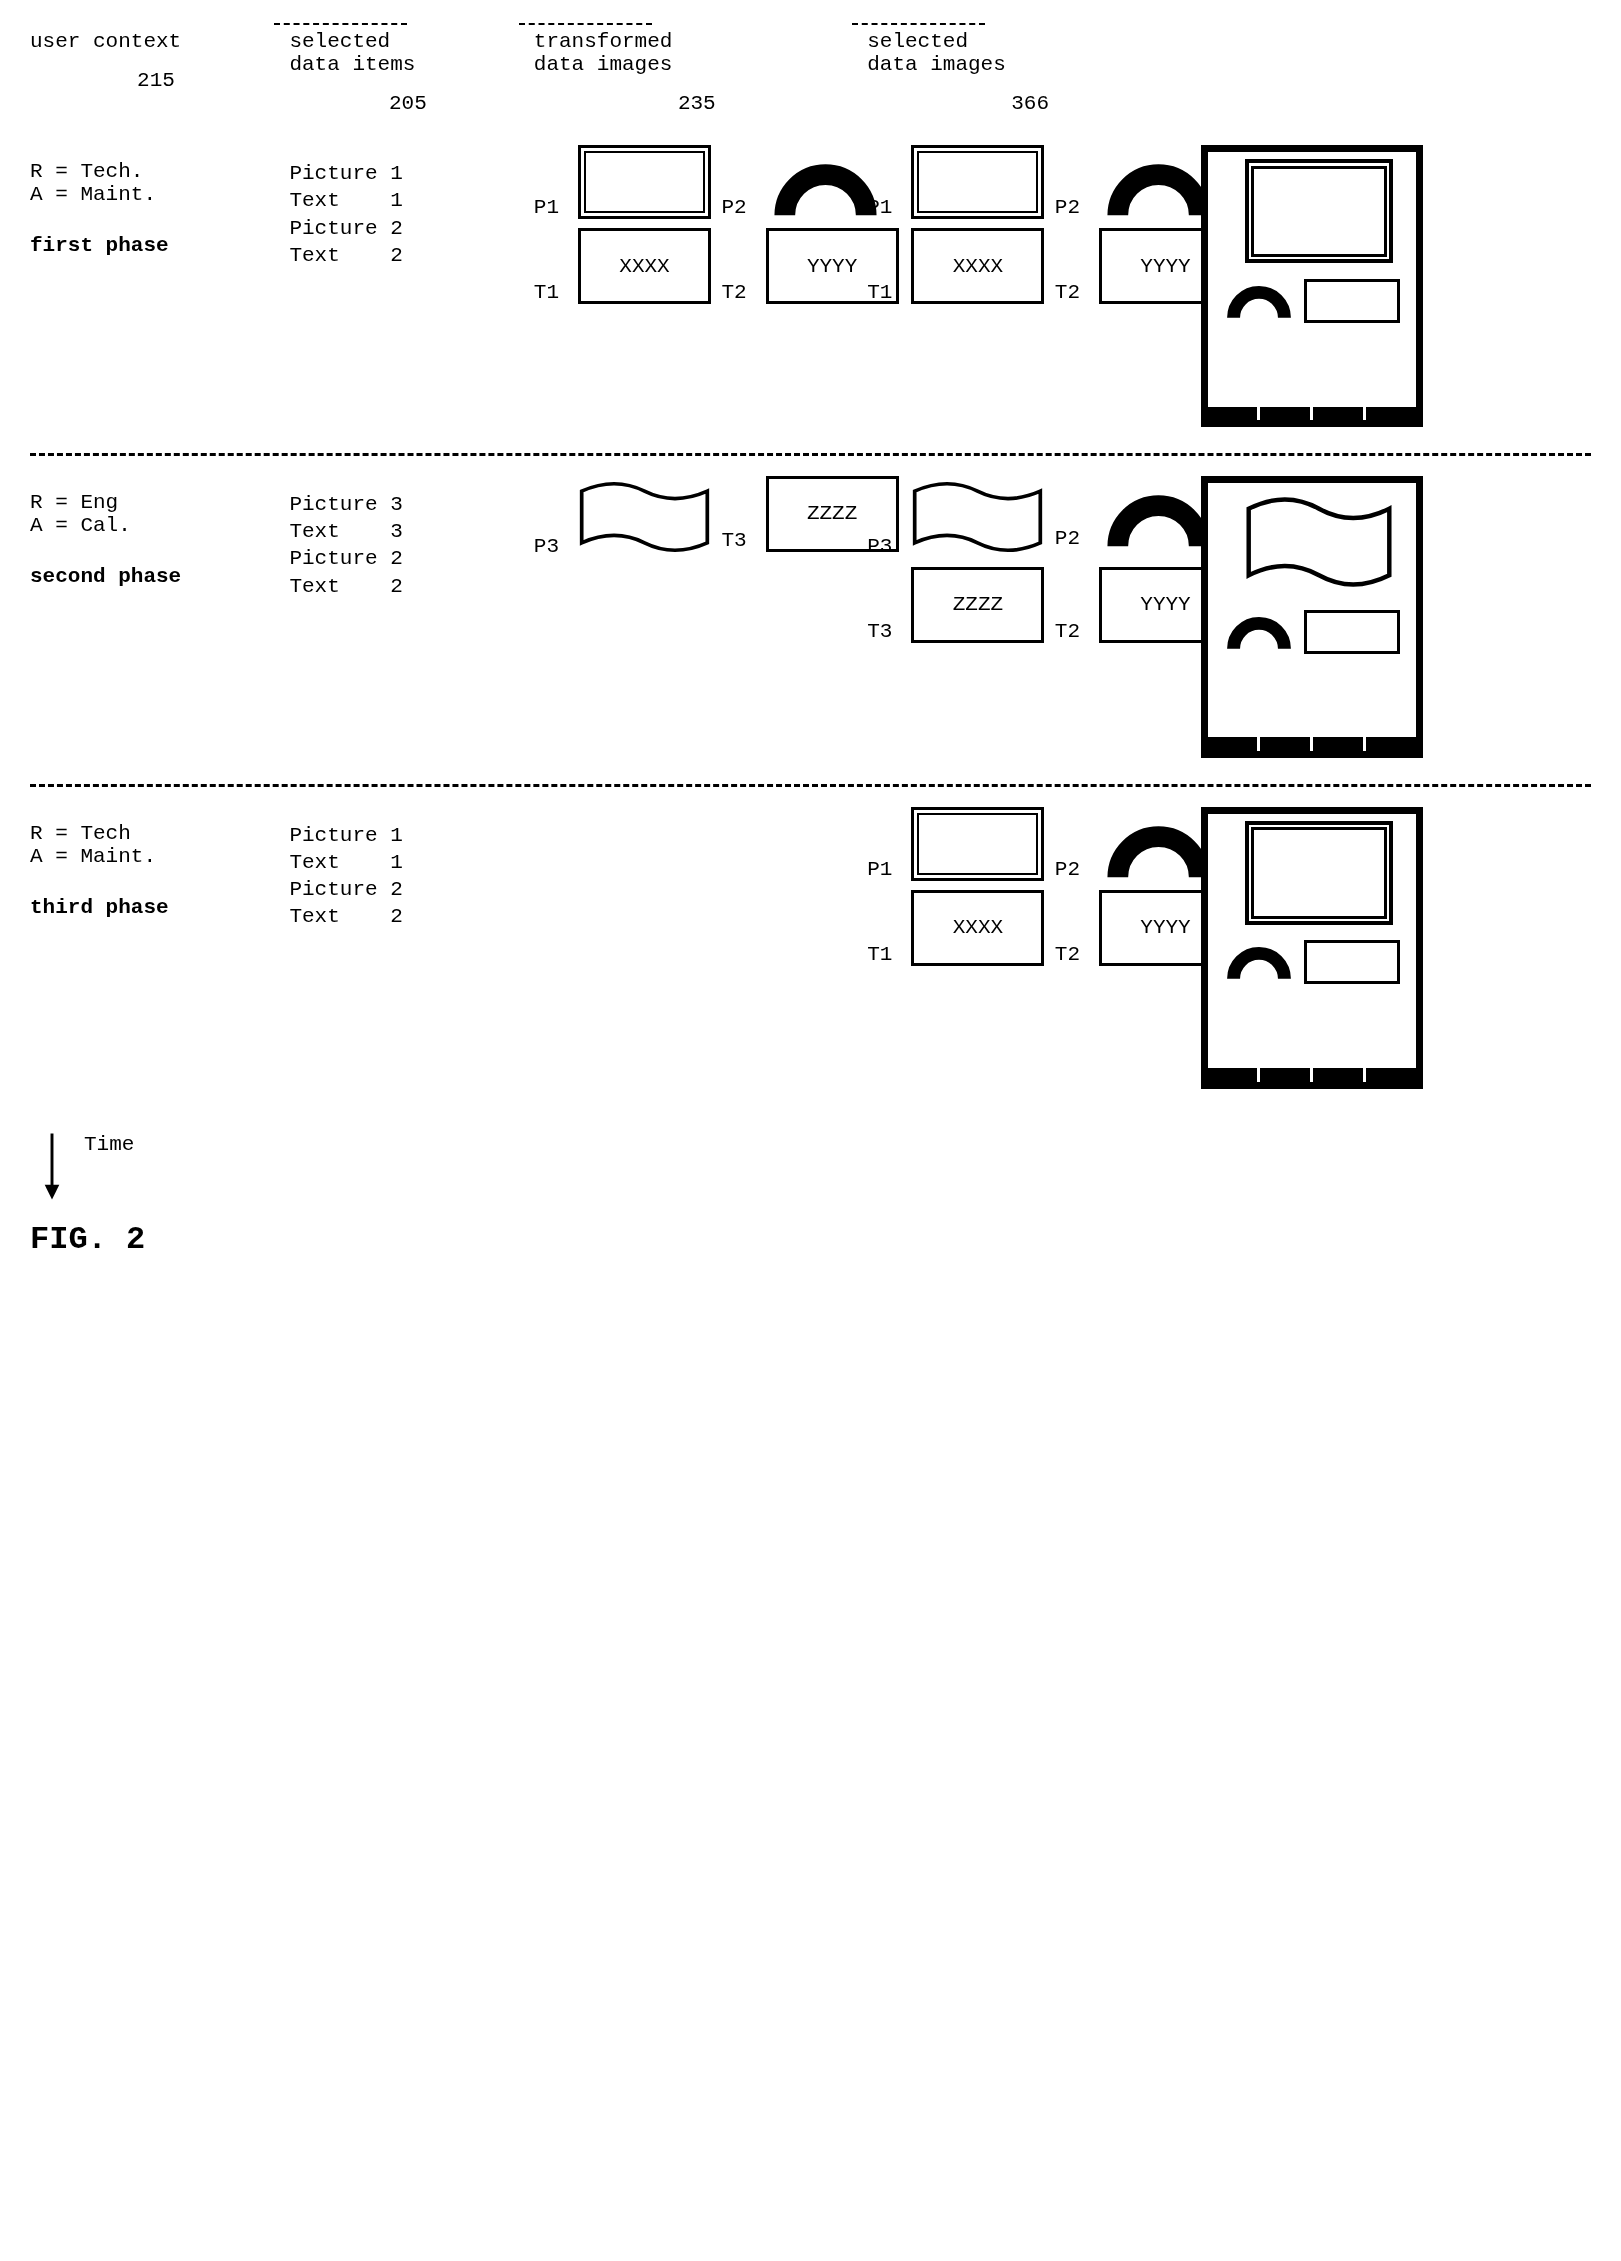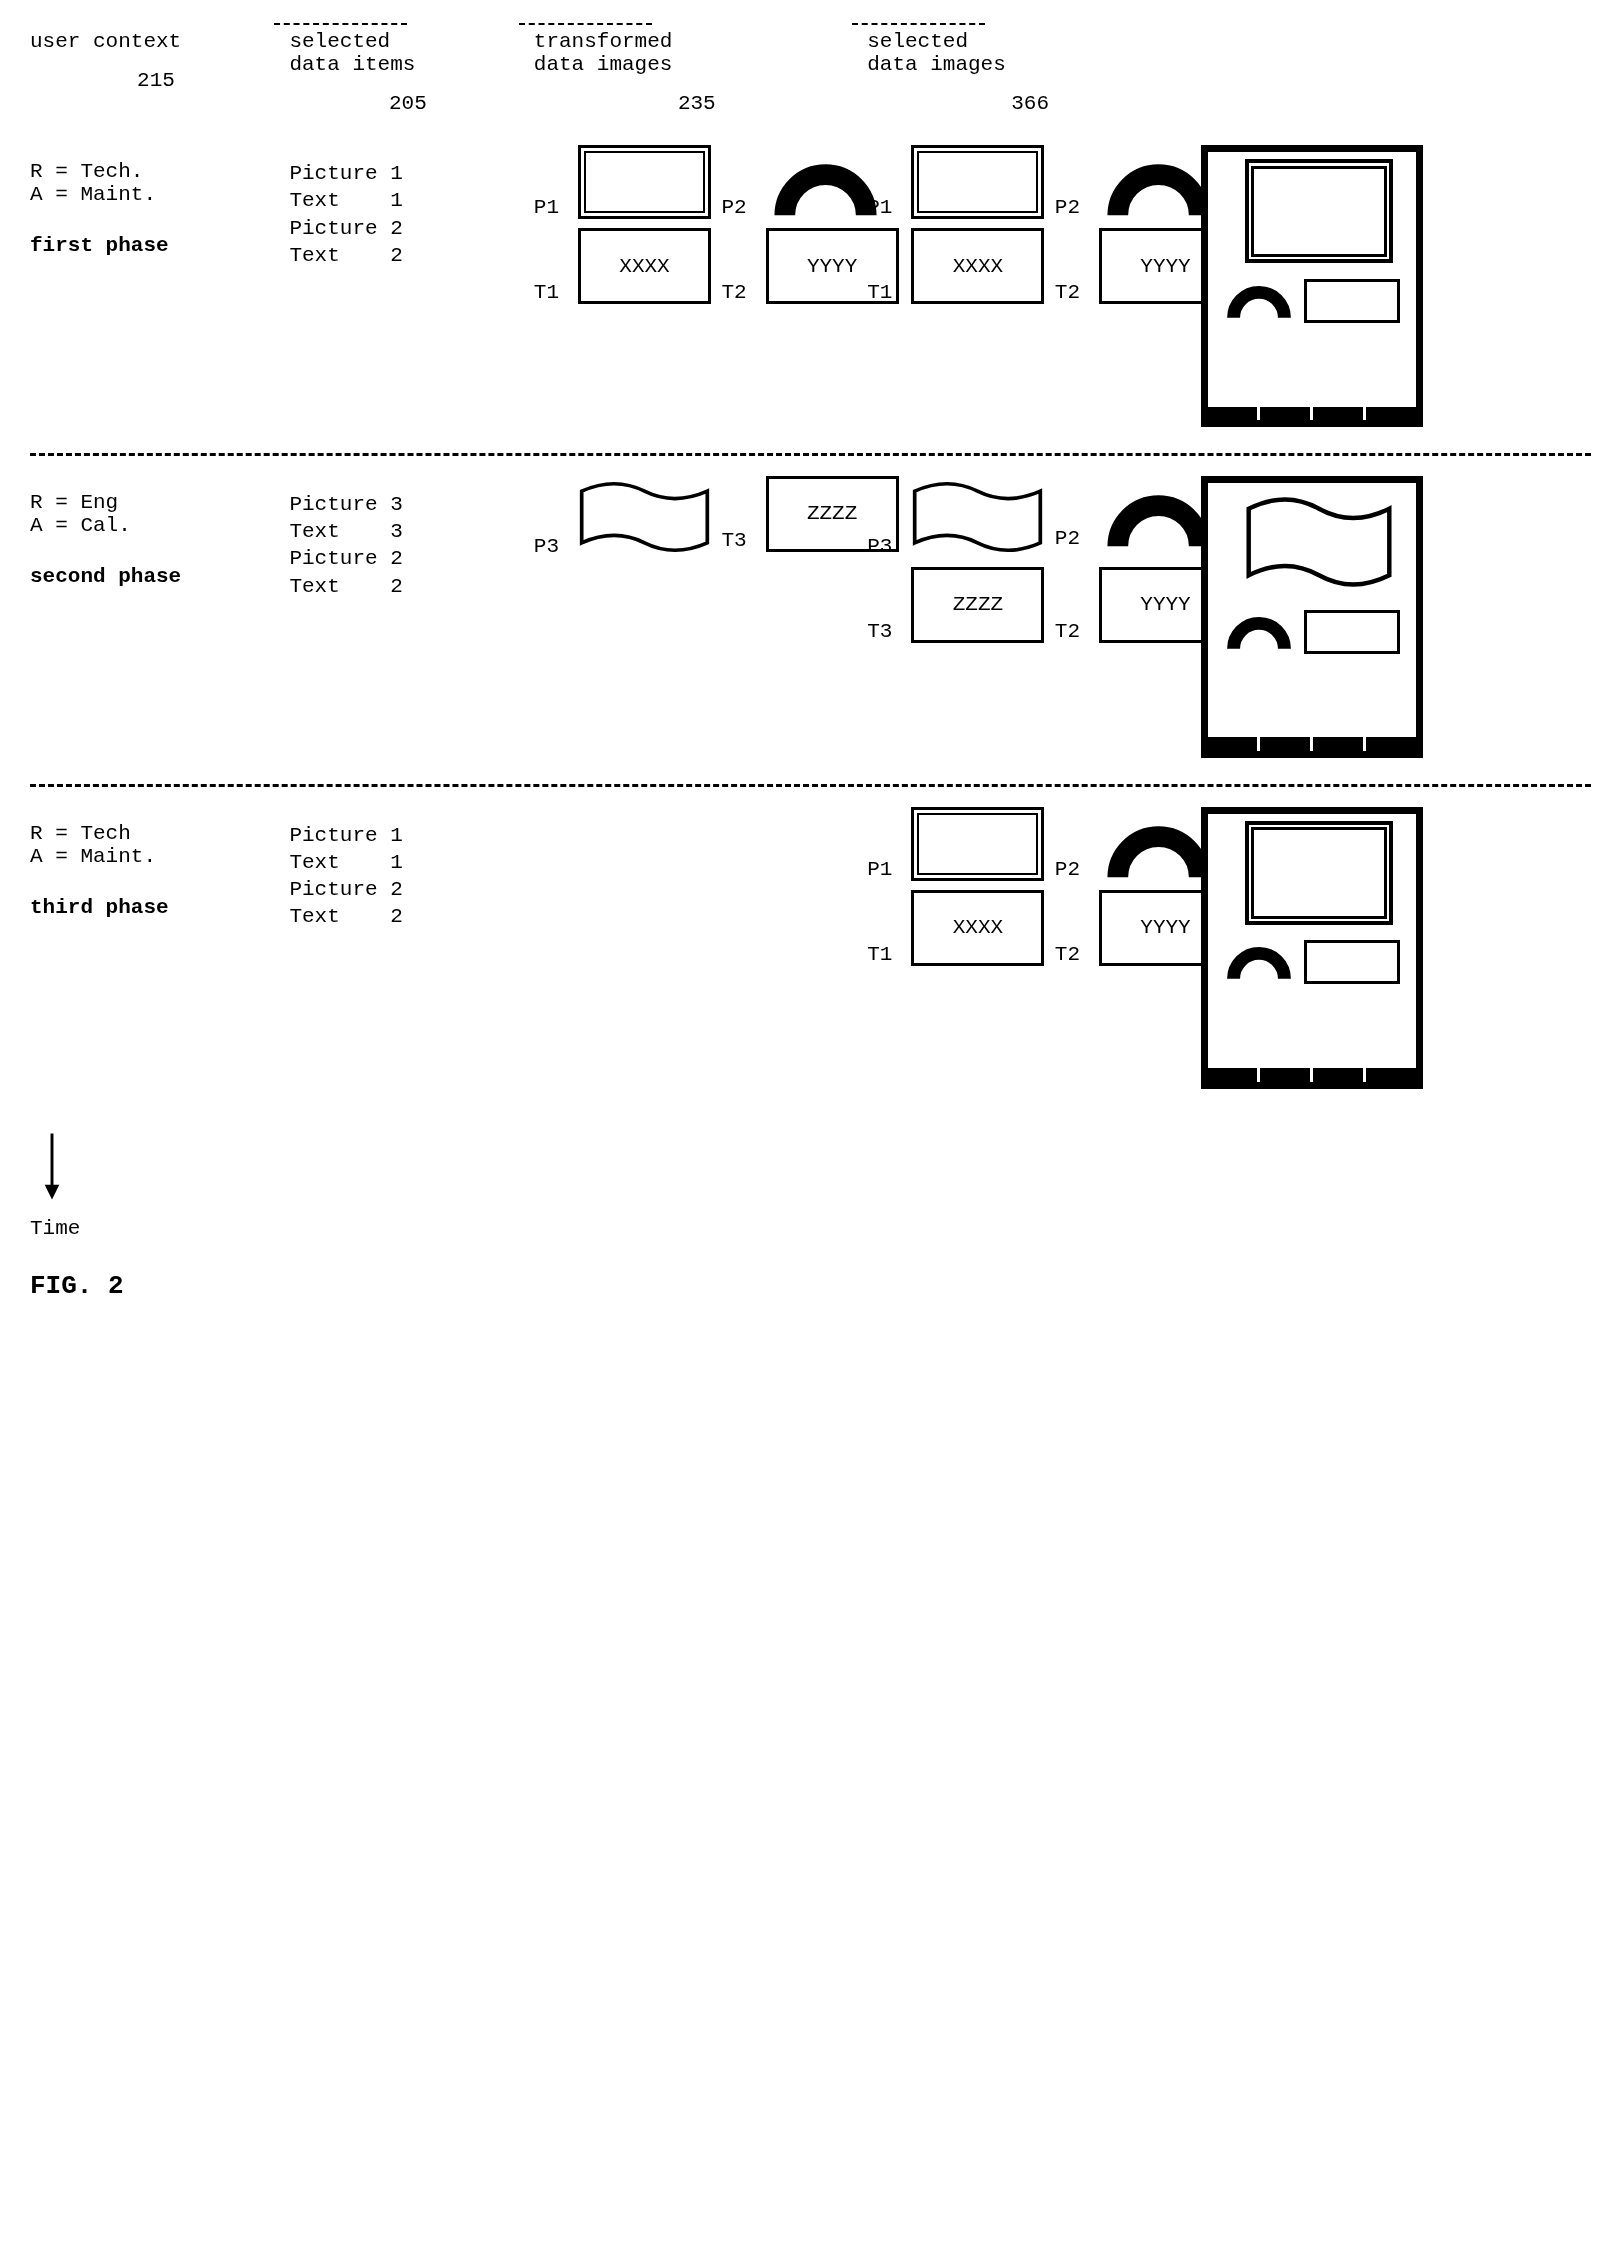--- a/index.html
+++ b/index.html
@@ -161,33 +161,33 @@
       width: 148px;
       height: 104px;
       position: relative;
     }
     
     .footer-area {
       margin-top: 22px;
     }
     .time-arrow {
       display: flex;
-      flex-direction: column;
+      flex-direction: row;
       align-items: flex-start;
-      gap: 17px;
+      gap: 10px;
     }
     .vline {
       width: 44px;
       height: 67px;
       position: relative;
     }
     .fig-label {
       font-weight: bold;
-      font-size: 26px;
-      margin-top: 31px;
+      font-size: 32px;
+      margin-top: 21px;
     }
   </style>
 </head>
 <body>
 
 <div class="diagram">
 
   <div class="headers">
     <div class="header-col">
       <div>user context</div>

